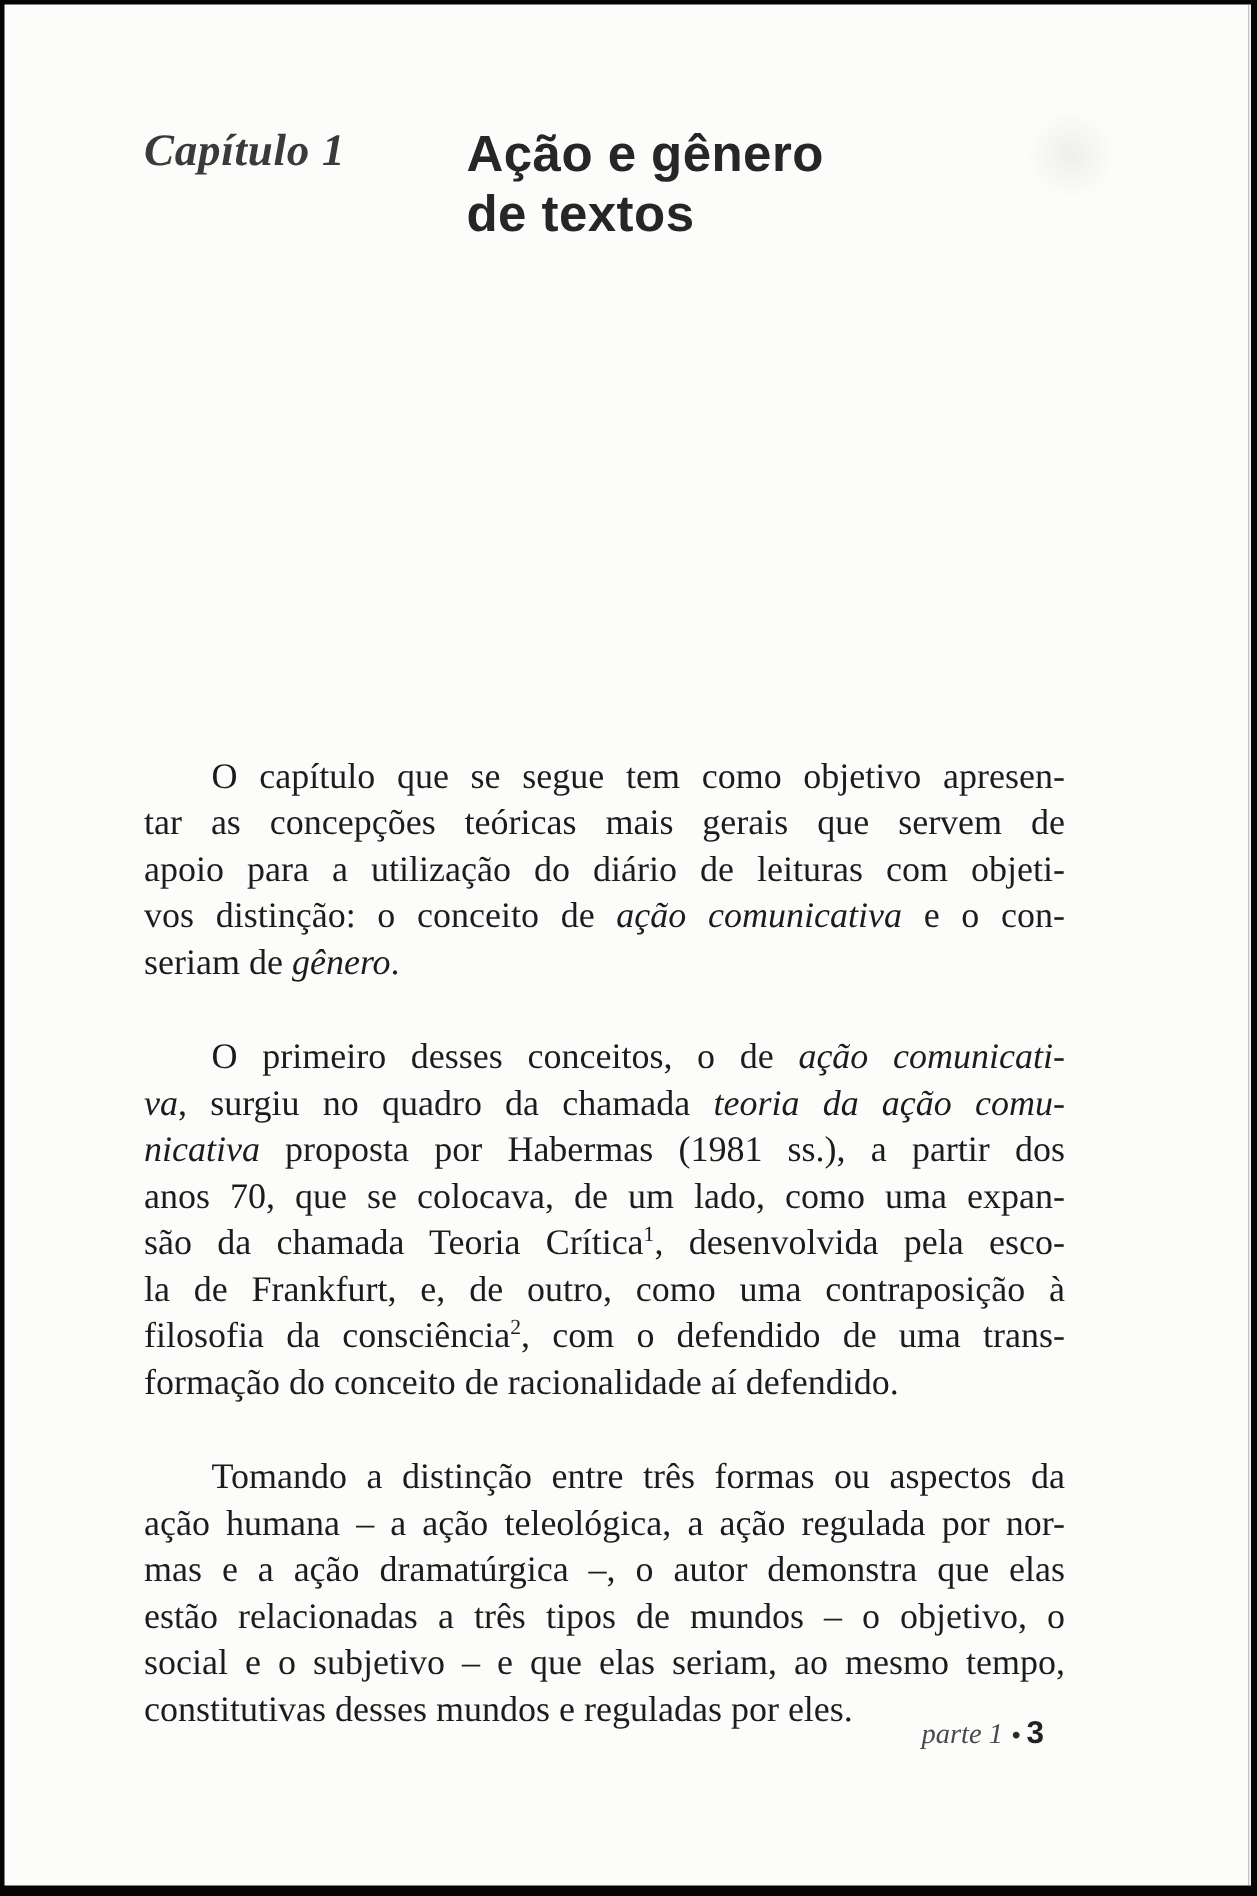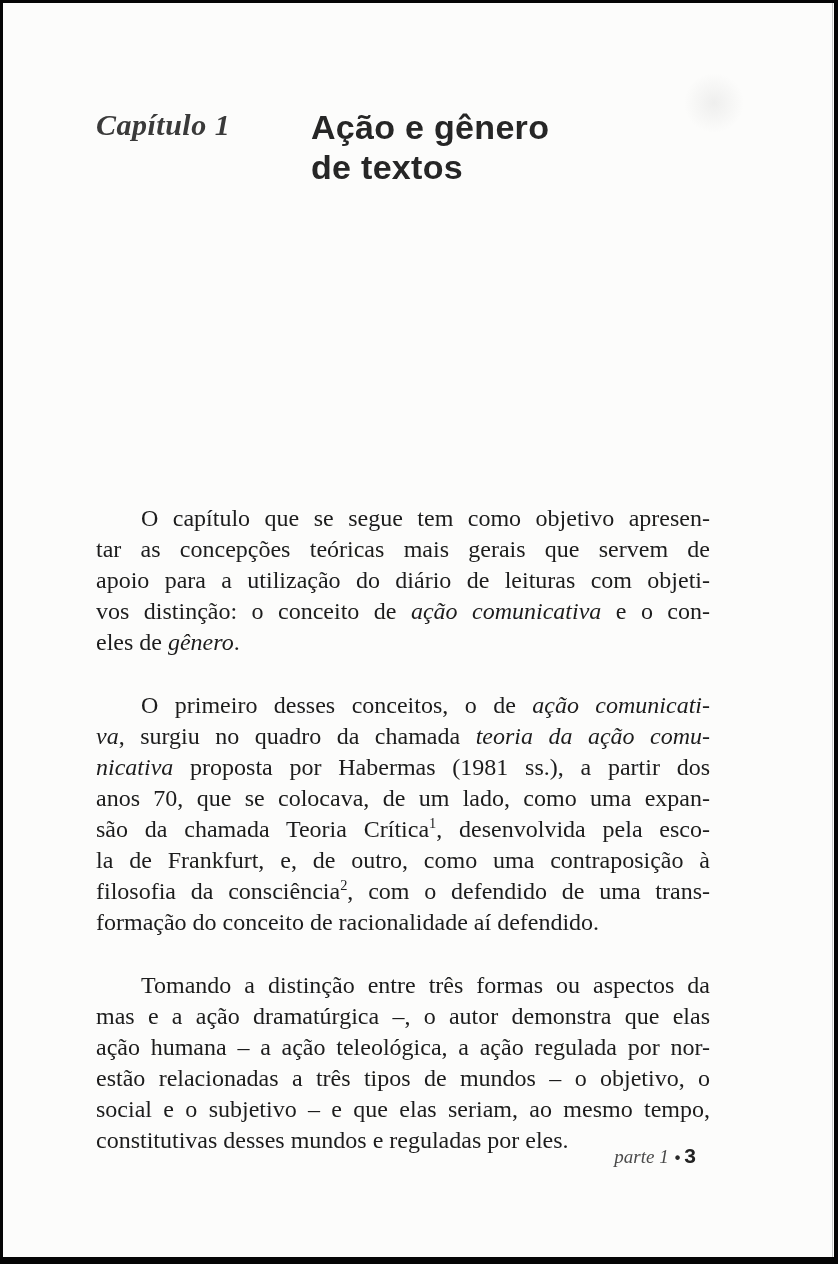--- a/index.html
+++ b/index.html
@@ -30,21 +30,21 @@
     position: absolute;
     top: 0; bottom: 0; right: 1px;
     width: 1px;
     background: rgba(100,100,100,0.35);
     pointer-events: none;
   }
 
   .header {
     position: absolute;
     left: 93px;
-    top: 104px;
+    top: 80px;
     display: flex;
     align-items: flex-start;
   }
   .chapter-label {
     width: 215px;
     font-style: italic;
     font-weight: 700;
     font-size: 30px;
     line-height: 36px;
     color: #3a3a3a;
@@ -120,36 +120,36 @@
       <div>de textos</div>
     </div>
   </div>
 
   <div class="body-text">
       <div>
         <div class="line indent"><span>O capítulo que se segue tem como objetivo apresen-</span></div>
         <div class="line"><span>tar as concepções teóricas mais gerais que servem de</span></div>
         <div class="line"><span>apoio para a utilização do diário de leituras com objeti-</span></div>
         <div class="line"><span>vos distinção: o conceito de </span><span class="it">ação comunicativa</span><span> e o con-</span></div>
-        <div class="line last"><span>eles de </span><span class="it">gênero</span><span>.</span></div>
+        <div class="line last"><span>seriam de </span><span class="it">gênero</span><span>.</span></div>
       </div>
       <div>
         <div class="line indent"><span>O primeiro desses conceitos, o de </span><span class="it">ação comunicati-</span></div>
         <div class="line"><span class="it">va</span><span>, surgiu no quadro da chamada </span><span class="it">teoria da ação comu-</span></div>
         <div class="line"><span class="it">nicativa</span><span> proposta por Habermas (1981 ss.), a partir dos</span></div>
         <div class="line"><span>anos 70, que se colocava, de um lado, como uma expan-</span></div>
         <div class="line"><span>são da chamada Teoria Crítica</span><sup>1</sup><span>, desenvolvida pela esco-</span></div>
         <div class="line"><span>la de Frankfurt, e, de outro, como uma contraposição à</span></div>
         <div class="line"><span>filosofia da consciência</span><sup>2</sup><span>, com o defendido de uma trans-</span></div>
         <div class="line last"><span>formação do conceito de racionalidade aí defendido.</span></div>
       </div>
       <div>
         <div class="line indent"><span>Tomando a distinção entre três formas ou aspectos da</span></div>
+        <div class="line"><span>ação humana – a ação teleológica, a ação regulada por nor-</span></div>
         <div class="line"><span>mas e a ação dramatúrgica –, o autor demonstra que elas</span></div>
-        <div class="line"><span>ação humana – a ação teleológica, a ação regulada por nor-</span></div>
         <div class="line"><span>estão relacionadas a três tipos de mundos – o objetivo, o</span></div>
         <div class="line"><span>social e o subjetivo – e que elas seriam, ao mesmo tempo,</span></div>
         <div class="line last"><span>constitutivas desses mundos e reguladas por eles.</span></div>
       </div>
     </div>
 
   <div class="footer">
     <span class="part">parte 1</span><span class="bullet">•</span><span class="pagenum">3</span>
   </div>
 

